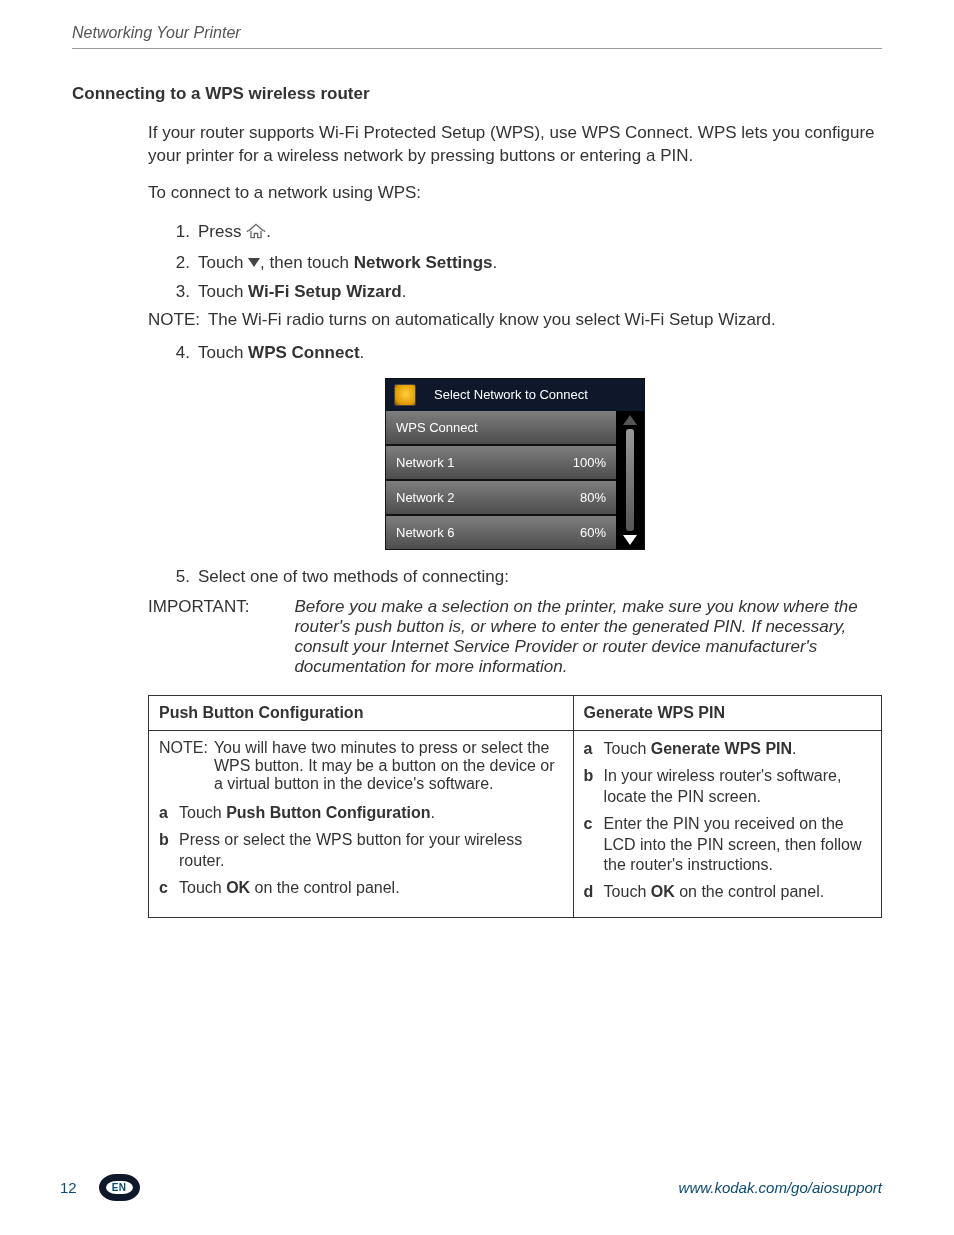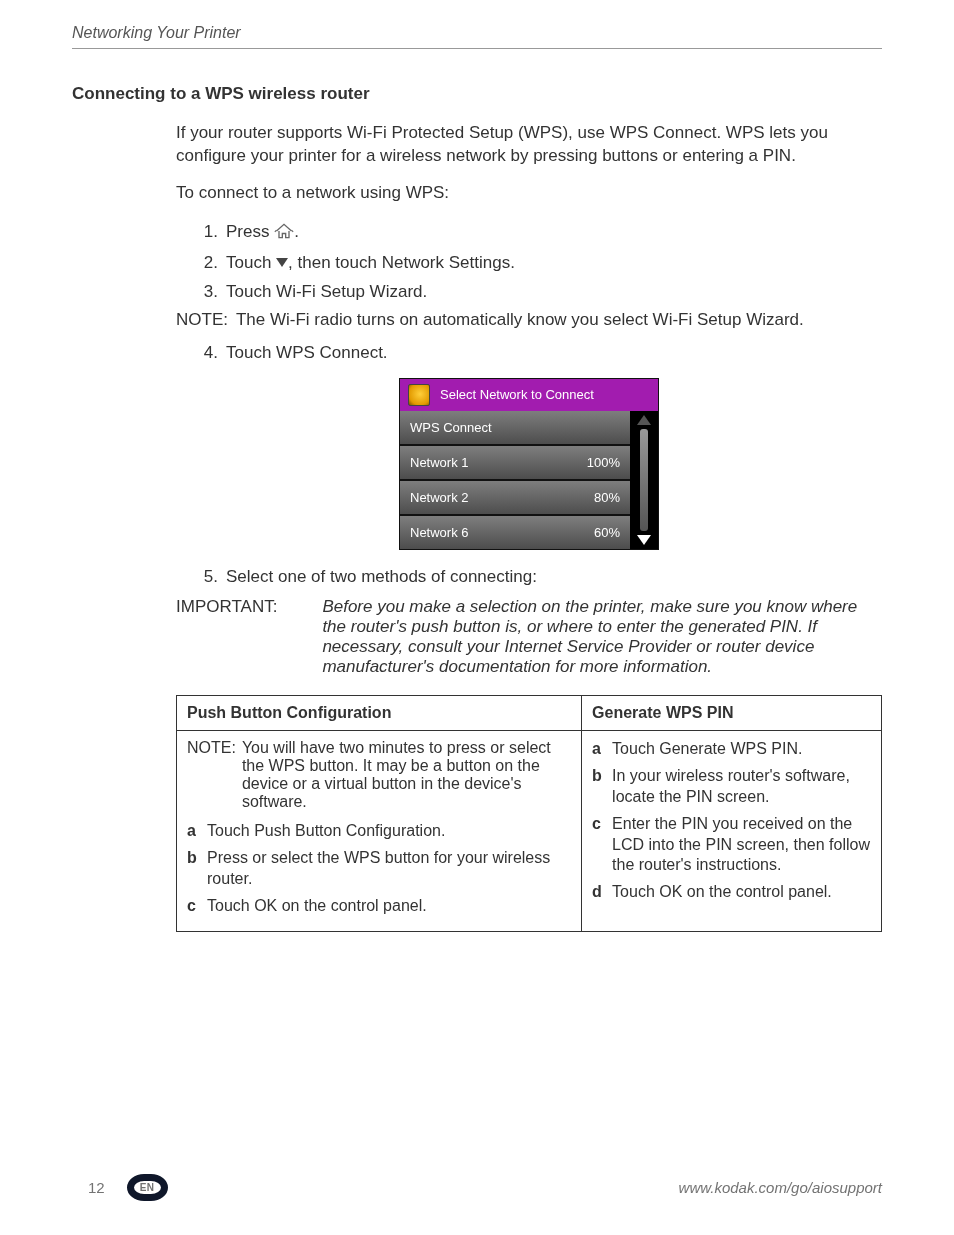--- a/index.html
+++ b/index.html
@@ -25,21 +25,21 @@
     margin-bottom: 30px;
   }
   .section-title {
     font-weight: bold;
     color: #333;
     margin-bottom: 18px;
     font-size: 17px;
     margin-top: 35px;
   }
   .body-block {
-    margin-left: 104px;
+    margin-left: 76px;
   }
   p { margin: 0 0 14px 0; line-height: 1.35; }
   .num-item {
     display: flex;
     margin: 0 0 3px 0;
     line-height: 1.5;
   }
   .num-item .num {
     width: 30px;
     text-align: right;
@@ -54,21 +54,21 @@
   }
   .note-label { flex: none; padding-right: 8px; }
   .note-text { flex: 1; }
   .important-row {
     display: flex;
     margin: 8px 0 18px 0;
     gap: 39px;
   }
   .important-label { flex: none; padding-right: 6px; }
   .important-text { flex: 1; font-style: italic; }
-  strong { font-weight: normal; }
+  strong { font-weight: bold; }
 
   
   .icon-inline {
     display: inline-block;
     vertical-align: -3px;
   }
   .home-svg { width: 20px; height: 18px; }
   .downtri {
     display: inline-block;
     width: 0; height: 0;
@@ -78,26 +78,27 @@
     vertical-align: 1px;
   }
 
   
   .lcd-wrap {
     width: 258px;
     margin: 12px auto 14px auto;
     border: 1px solid #111;
   }
   .lcd-header {
-    background: #a21caf;
+    background: #0f172a;
     color: #fff;
     display: flex;
     align-items: center;
     padding: 5px 8px;
     font-size: 13px;
+    gap: 8px;
   }
   .lcd-header .sun {
     width: 20px; height: 20px;
     background: radial-gradient(circle at 55% 45%, #ffcf3a 0%, #e29a00 70%, #7a5200 100%);
     border-radius: 2px;
     border: 1px solid #444;
     margin-right: 10px;
     position: relative;
   }
   .lcd-body {
@@ -166,26 +167,26 @@
   .sub-item .lt { width: 20px; flex: none; font-weight: bold; }
   .sub-item .tx { flex: 1; }
   .cell-note { display: flex; }
   .cell-note .nl { flex: none; padding-right: 6px; }
   .cell-note .nt { flex: 1; }
 
   
   .footer {
     position: absolute;
     bottom: 34px;
-    left: 88px;
+    left: 60px;
     right: 72px;
     display: flex;
     align-items: center;
     font-size: 15px;
-    color: #737373;
+    color: #0c4a6e;
   }
   .footer .pg { margin-right: 22px; }
   .footer .lang {
     border: 7px solid #0f172a;
     border-radius: 50% / 60%;
     font-size: 10px;
     padding: 1px 6px;
     font-weight: bold;
     letter-spacing: 0.5px;
   }

